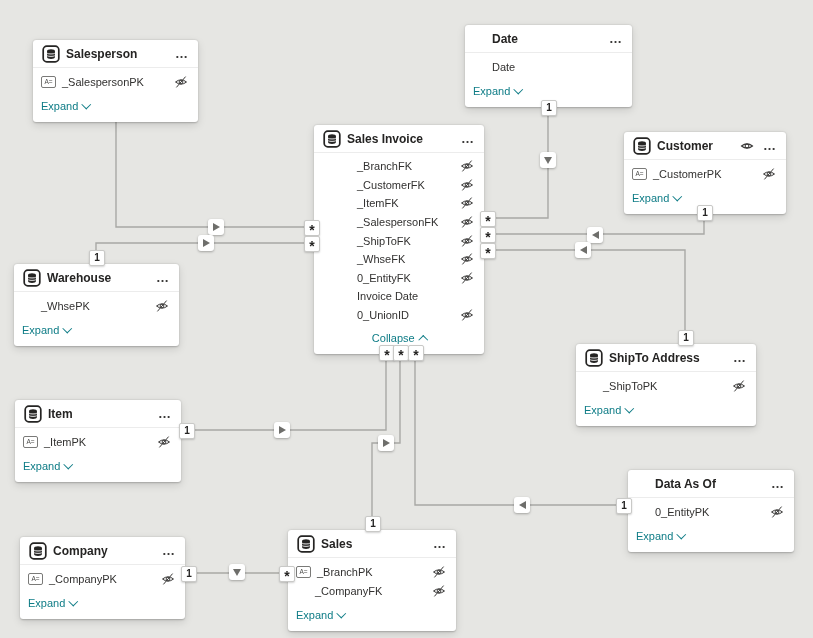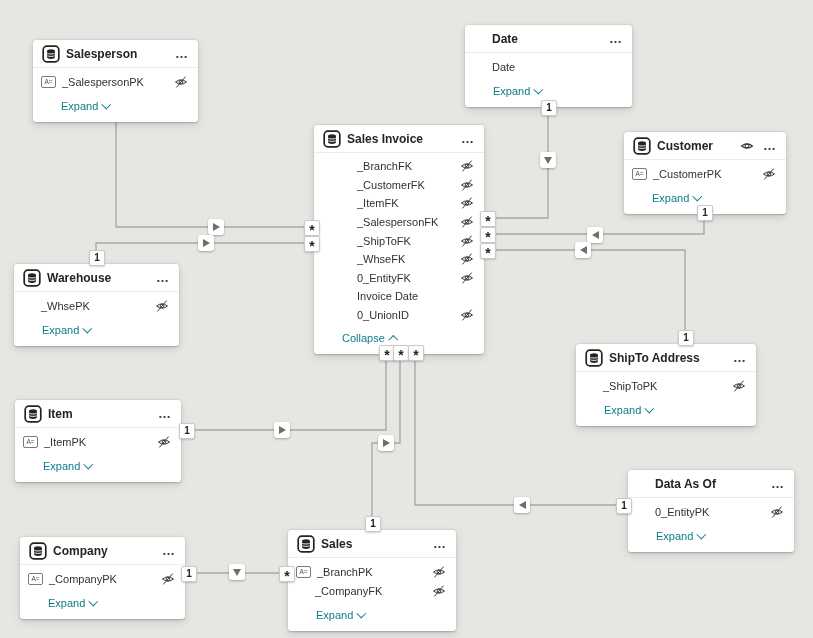--- a/index.html
+++ b/index.html
@@ -20,22 +20,22 @@
   .tbl-body{padding:4px 0 3px;}
   .tbl-row{display:flex;align-items:center;height:19px;padding:0 10px 0 8px;
     font-size:11px;color:#323130;}
   .dense .tbl-row{height:18.6px;margin-left:16px;}
   .tbl-row .fname{flex:1;white-space:nowrap;}
   .tbl-row.indent{padding-left:27px;}
   .key-icon{width:13px;height:10px;border:1px solid #7a7a78;border-radius:2px;
     font-size:6.5px;line-height:10px;text-align:center;margin-right:6px;color:#4a4a48;
     flex:0 0 auto;}
   .row-eye{display:flex;align-items:center;cursor:pointer;}
-  .tbl-footer{padding:2px 8px 8px;margin-left:20px;}
-  .dense .tbl-footer{padding:1px 8px 8px;}
+  .tbl-footer{padding:2px 8px 8px;}
+  .dense .tbl-footer{padding:1px 8px 8px;text-align:center;}
   .expand-link{color:var(--accent,#0e7c86);font-size:11px;display:inline-flex;
     align-items:center;gap:5px;cursor:pointer;}
   .chev{display:inline-block;width:5.5px;height:5.5px;border-right:1.4px solid currentColor;
     border-bottom:1.4px solid currentColor;}
   .chev.down{transform:rotate(45deg);margin-top:-3px;}
   .chev.up{transform:rotate(-135deg);margin-top:3px;}
 
   .card-label{position:absolute;width:14px;height:14px;background:#fff;
     border:1px solid #c9c9c7;border-radius:2px;box-shadow:0 1px 2px rgba(0,0,0,.18);
     font-size:10px;font-weight:700;color:#252423;text-align:center;line-height:13px;

